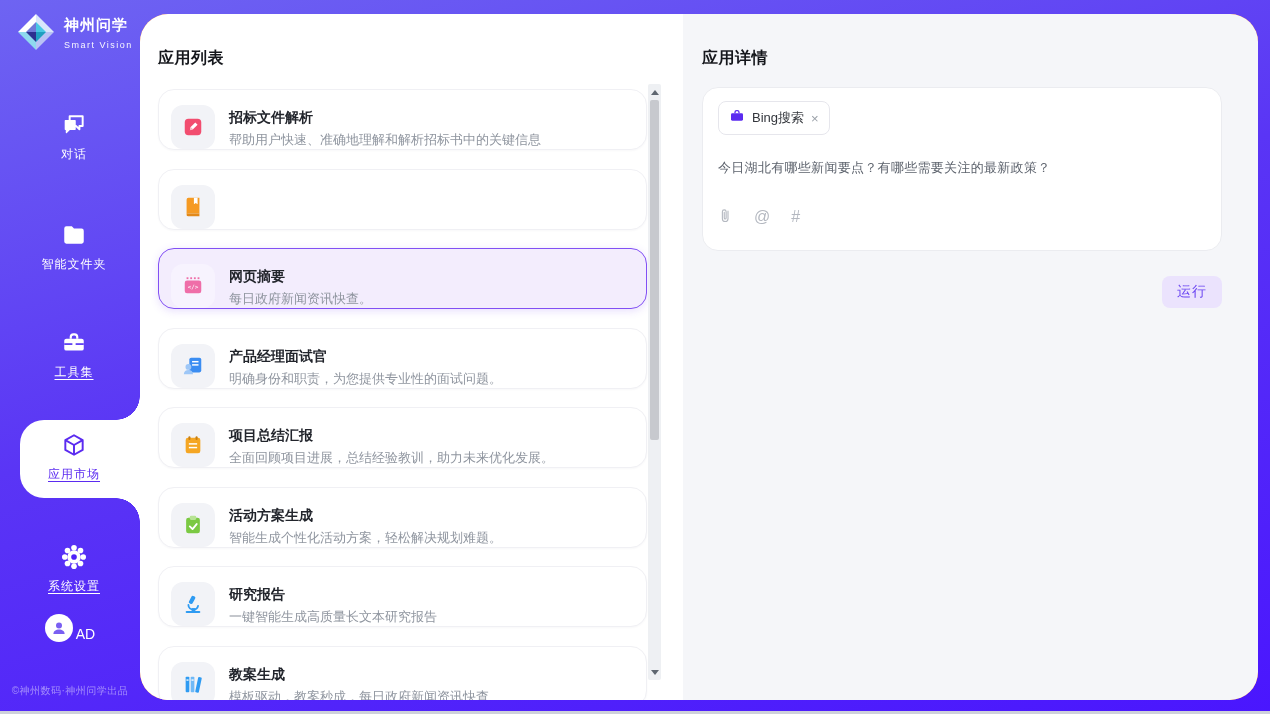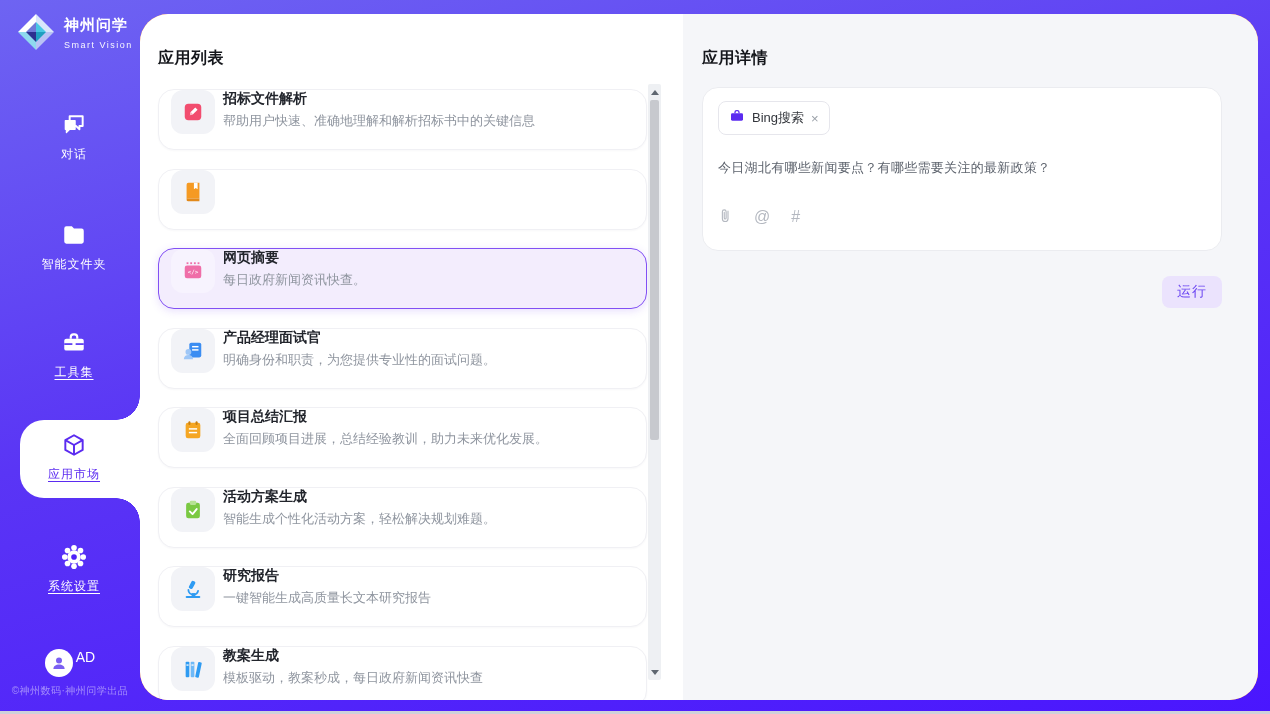--- a/index.html
+++ b/index.html
@@ -23,32 +23,32 @@
   .nav-label.u{text-decoration:underline;text-underline-offset:3px;}
   .nav-chat{top:112px;} .nav-folders{top:222px;} .nav-tools{top:330px;} .nav-settings{top:544px;}
   
   .active-bubble{position:absolute;top:420px;left:20px;right:0;height:78px;background:#fff;border-radius:24px 0 0 24px;}
   .active-bubble::before{content:"";position:absolute;right:0;top:-24px;width:24px;height:24px;
     background:radial-gradient(circle 24px at 0 0,rgba(0,0,0,0) 23.5px,#fff 24px);}
   .active-bubble::after{content:"";position:absolute;right:0;bottom:-24px;width:24px;height:24px;
     background:radial-gradient(circle 24px at 0 100%,rgba(0,0,0,0) 23.5px,#fff 24px);}
   .nav-market{top:432px;}
   .nav-market .nav-label{color:#5b2bf0;}
-  .user-row{position:absolute;top:649px;left:0;width:140px;display:flex;align-items:flex-start;justify-content:center;gap:3px;}
+  .user-row{position:absolute;top:614px;left:0;width:140px;display:flex;align-items:flex-end;justify-content:center;gap:3px;}
   .avatar{width:28px;height:28px;border-radius:50%;background:#fff;display:flex;align-items:center;justify-content:center;}
   .user-name{font-size:14px;color:#fff;}
   .copyright{position:absolute;top:684px;left:0;width:140px;text-align:center;font-size:10px;color:rgba(255,255,255,.45);letter-spacing:.5px;}
 
   
   .content{position:absolute;left:140px;top:14px;right:12px;bottom:14px;background:#f97316;border-radius:28px;overflow:hidden;}
   .list-panel{position:absolute;left:0;top:0;width:543px;height:100%;background:#fff;padding:34px 18px 0;}
   .panel-title{font-size:16px;font-weight:bold;color:#15171c;letter-spacing:.5px;}
   .cards{margin-top:20px;display:flex;flex-direction:column;gap:18.5px;width:489px;}
-  .app-card{height:61px;border:1px solid #f0f0f4;border-radius:16px;background:#fff;display:flex;align-items:flex-start;
-    padding:0 12px;gap:8px;cursor:pointer;box-shadow:0 1px 2px rgba(30,30,60,.03);}
+  .app-card{height:61px;border:1px solid #f0f0f4;border-radius:16px;background:#fff;display:flex;align-items:flex-end;
+    padding:0 12px;gap:14px;cursor:pointer;box-shadow:0 1px 2px rgba(30,30,60,.03);}
   .app-card.selected{background:#f3edfd;border:1px solid #8250f4;box-shadow:0 2px 8px rgba(130,80,244,.18);}
   .icon-box{width:44px;height:44px;border-radius:12px;background:#f2f3f7;flex:0 0 44px;display:flex;align-items:center;justify-content:center;}
   .app-card.selected .icon-box{background:#f7f3fe;}
   .card-text{display:flex;flex-direction:column;gap:4px;min-width:0;}
   .card-title{font-size:14px;font-weight:bold;color:#22252c;}
   .card-desc{font-size:13px;color:#8f959f;white-space:nowrap;}
 
   
   .scrollbar{position:absolute;left:508px;top:70px;width:13px;height:596px;background:#eef0f3;border-radius:2px;}
   .sb-arrow{position:absolute;left:0;width:13px;height:12px;display:flex;align-items:center;justify-content:center;cursor:pointer;}

